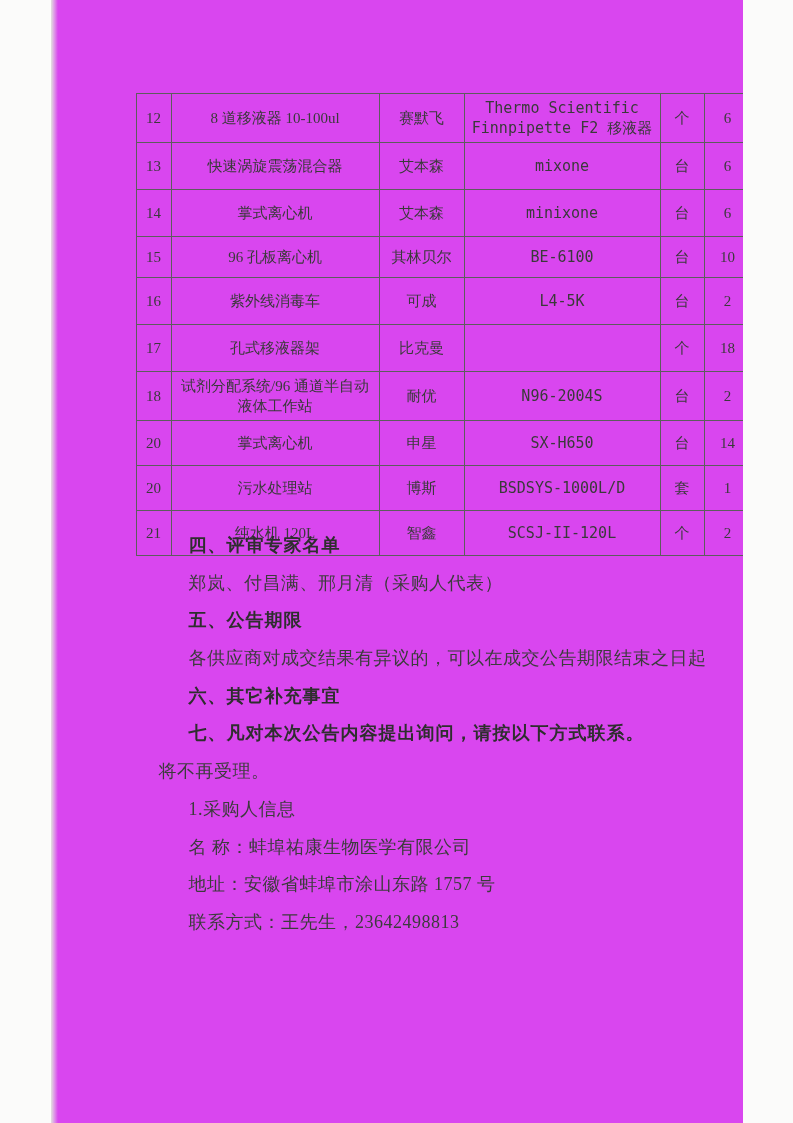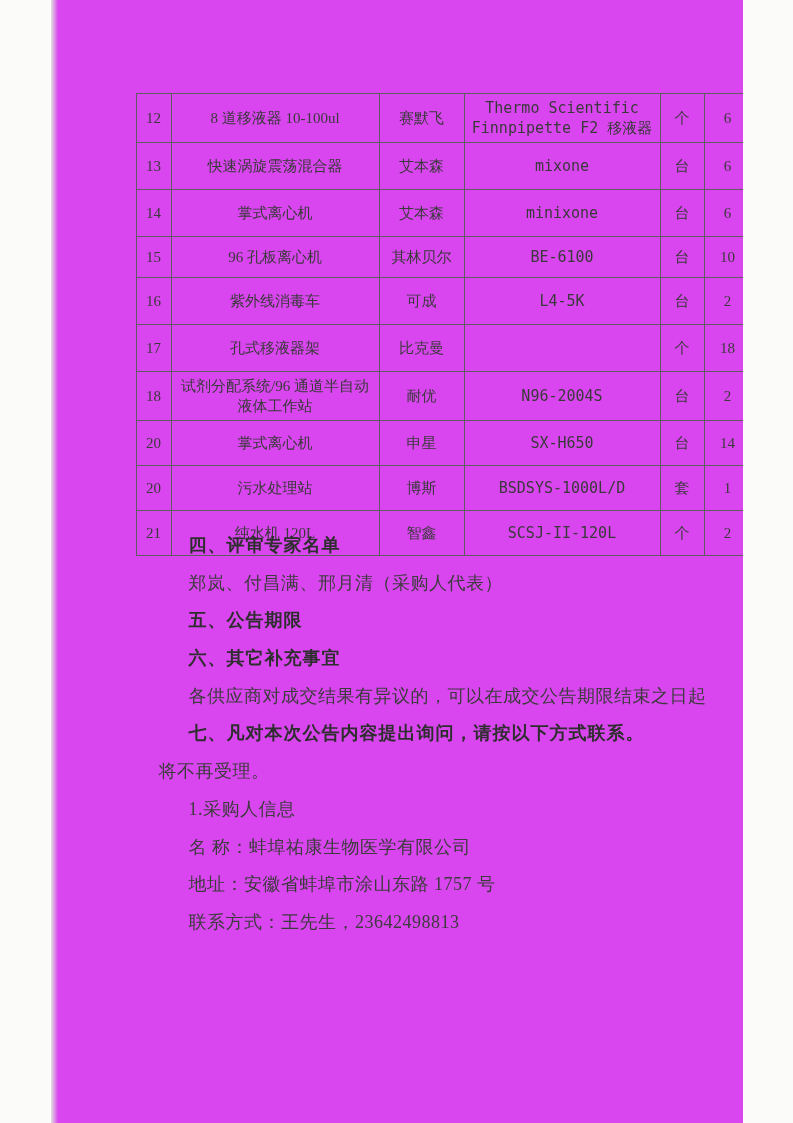--- a/index.html
+++ b/index.html
@@ -177,22 +177,22 @@
         <td class="c-unit">个</td>
         <td class="c-qty">2</td>
       </tr>
     </tbody>
   </table>
 
   <div class="content">
     <p class="line indent heading">四、评审专家名单</p>
     <p class="line indent body-text">郑岚、付昌满、邢月清（采购人代表）</p>
     <p class="line indent heading">五、公告期限</p>
+    <p class="line indent body-text">各供应商对成交结果有异议的，可以在成交公告期限结束之日起</p>
     <p class="line indent heading">六、其它补充事宜</p>
-    <p class="line indent body-text">各供应商对成交结果有异议的，可以在成交公告期限结束之日起</p>
     <p class="line indent heading">七、凡对本次公告内容提出询问，请按以下方式联系。</p>
     <p class="line body-text">将不再受理。</p>
     <p class="line indent body-text">1.采购人信息</p>
     <p class="line indent body-text">名 称：蚌埠祐康生物医学有限公司</p>
     <p class="line indent body-text">地址：安徽省蚌埠市涂山东路 1757 号</p>
     <p class="line indent body-text">联系方式：王先生，23642498813</p>
   </div>
 
 </div>
 

